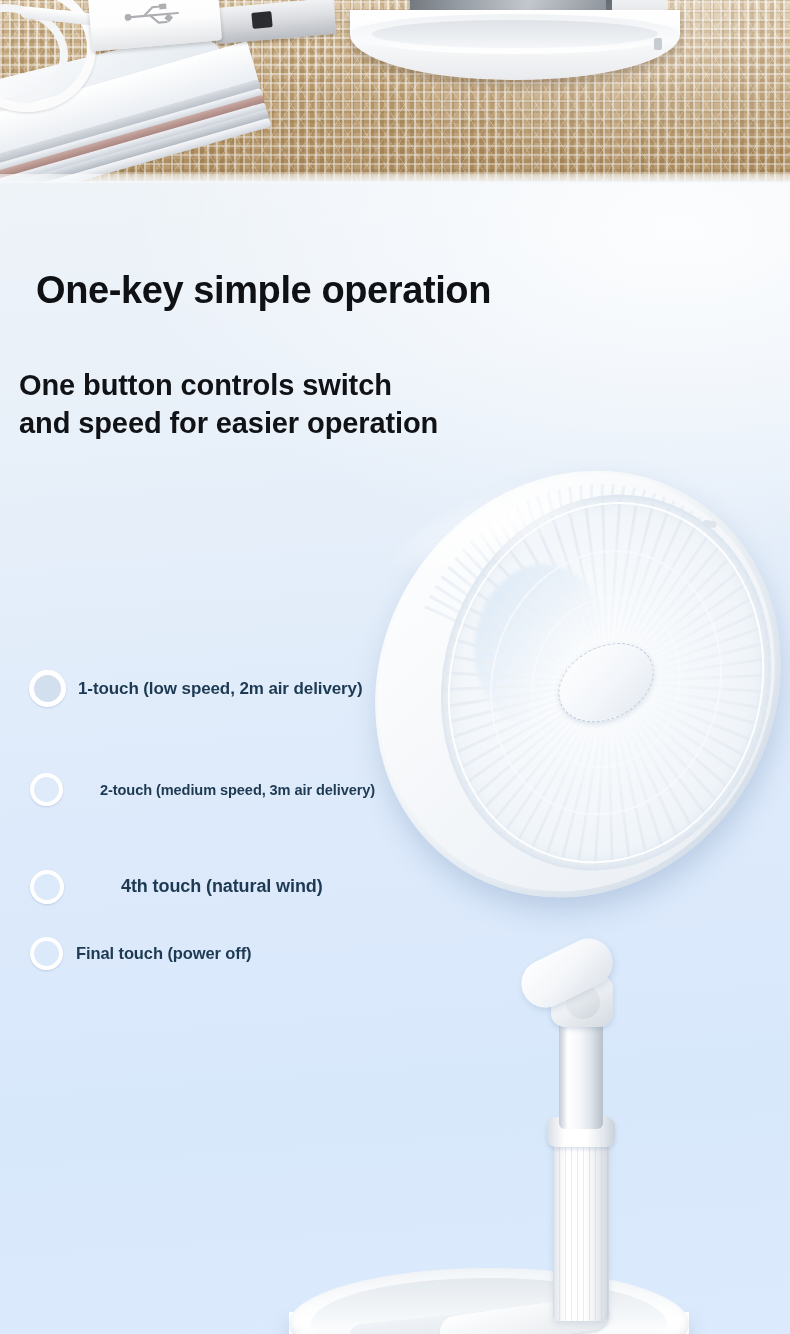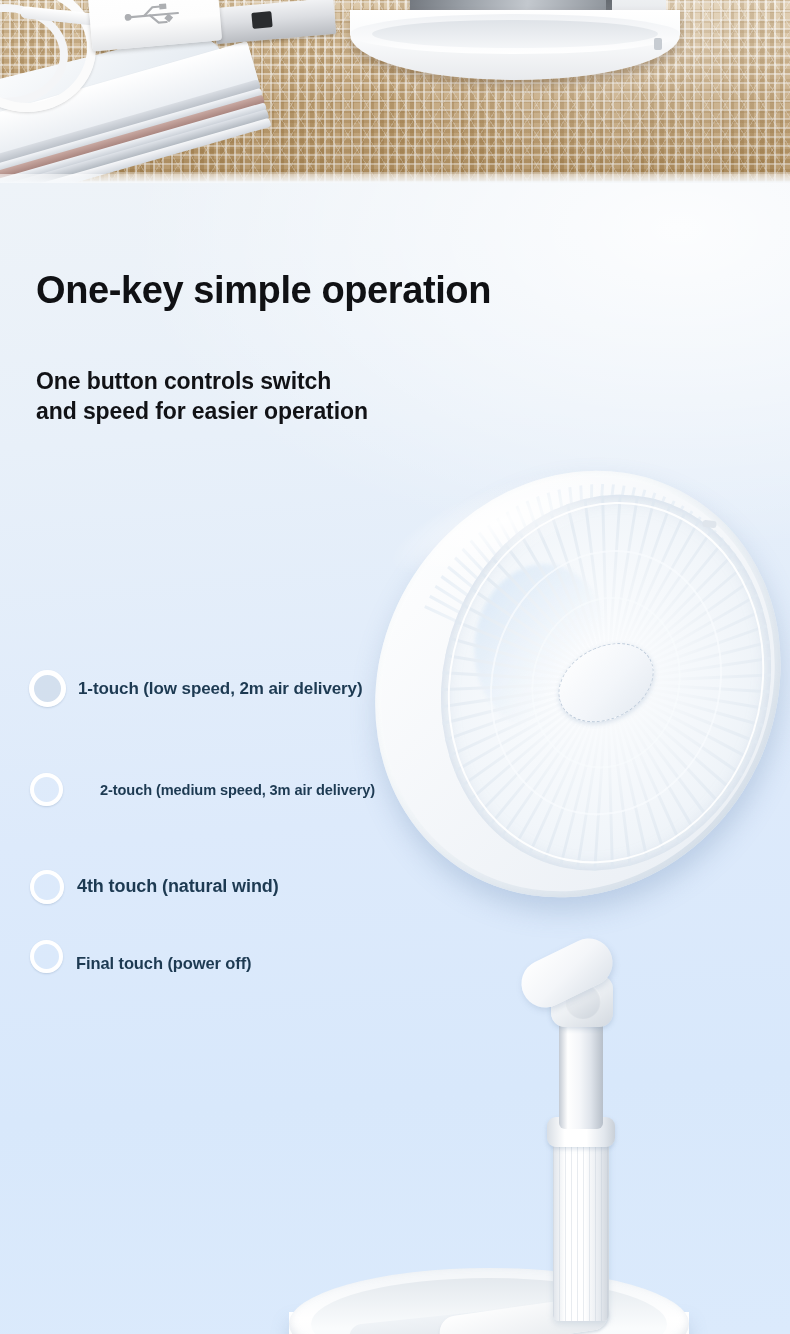--- a/index.html
+++ b/index.html
@@ -143,22 +143,22 @@
       radial-gradient(ellipse 900px 520px at 86% 4%, rgba(255,255,255,.85), rgba(255,255,255,0) 62%),
       linear-gradient(176deg,#eef3f8 0%,#e8f0f9 22%,#ddeafb 55%,#d8e8fb 78%,#dbeafc 100%);
   }
 
   .heading{
     position:absolute;left:36px;top:86px;
     font-size:38px;font-weight:700;color:#101114;letter-spacing:-.4px;
     white-space:nowrap;
   }
   .subheading{
-    position:absolute;left:36px;top:183px;
-    font-size:23px;font-weight:700;color:#111216;
+    position:absolute;left:19px;top:183px;
+    font-size:29px;font-weight:700;color:#111216;
     line-height:1.32;letter-spacing:-.1px;white-space:pre-line;
   }
 
   
   .bullets{position:absolute;left:29px;top:455px;width:420px;}
   .brow{position:relative;display:flex;align-items:center;}
   .brow + .brow{margin-top:0;}
   .bdot{
     flex:0 0 auto;border-radius:50%;background:transparent;
     box-shadow:0 1px 2px rgba(40,70,110,.18);
@@ -170,25 +170,25 @@
   .r0 .btxt{font-size:17px;margin-left:12px;}
 
   .r1{height:101px;gap:24px;}
   .r1 .bdot{width:25px;height:25px;border:4px solid #ffffff;margin-left:1px;}
   .r1 .btxt{font-size:14.6px;margin-left:13px;}
 
   .r2{height:92px;}
   .r2 .bdot{width:25px;height:25px;border:4px solid #ffffff;margin-left:1px;}
   .r2 .btxt{font-size:16.3px;margin-left:12px;}
 
-  .r3{height:93px;}
+  .r3{height:93px;gap:44px;}
   .r3 .bdot{width:26px;height:26px;border:4.5px solid #ffffff;margin-left:1px;}
   .r3 .btxt{font-size:18px;margin-left:13px;}
 
-  .r4{height:40px;align-items:flex-end;}
+  .r4{height:40px;}
   .r4 .bdot{width:25px;height:25px;border:4px solid #ffffff;margin-left:1px;}
   .r4 .btxt{font-size:16.5px;margin-left:13px;}
 
   
   .product{position:absolute;left:265px;top:300px;width:525px;height:1010px;}
 
   
   .base{
     position:absolute;left:24px;top:785px;width:400px;height:190px;
   }

